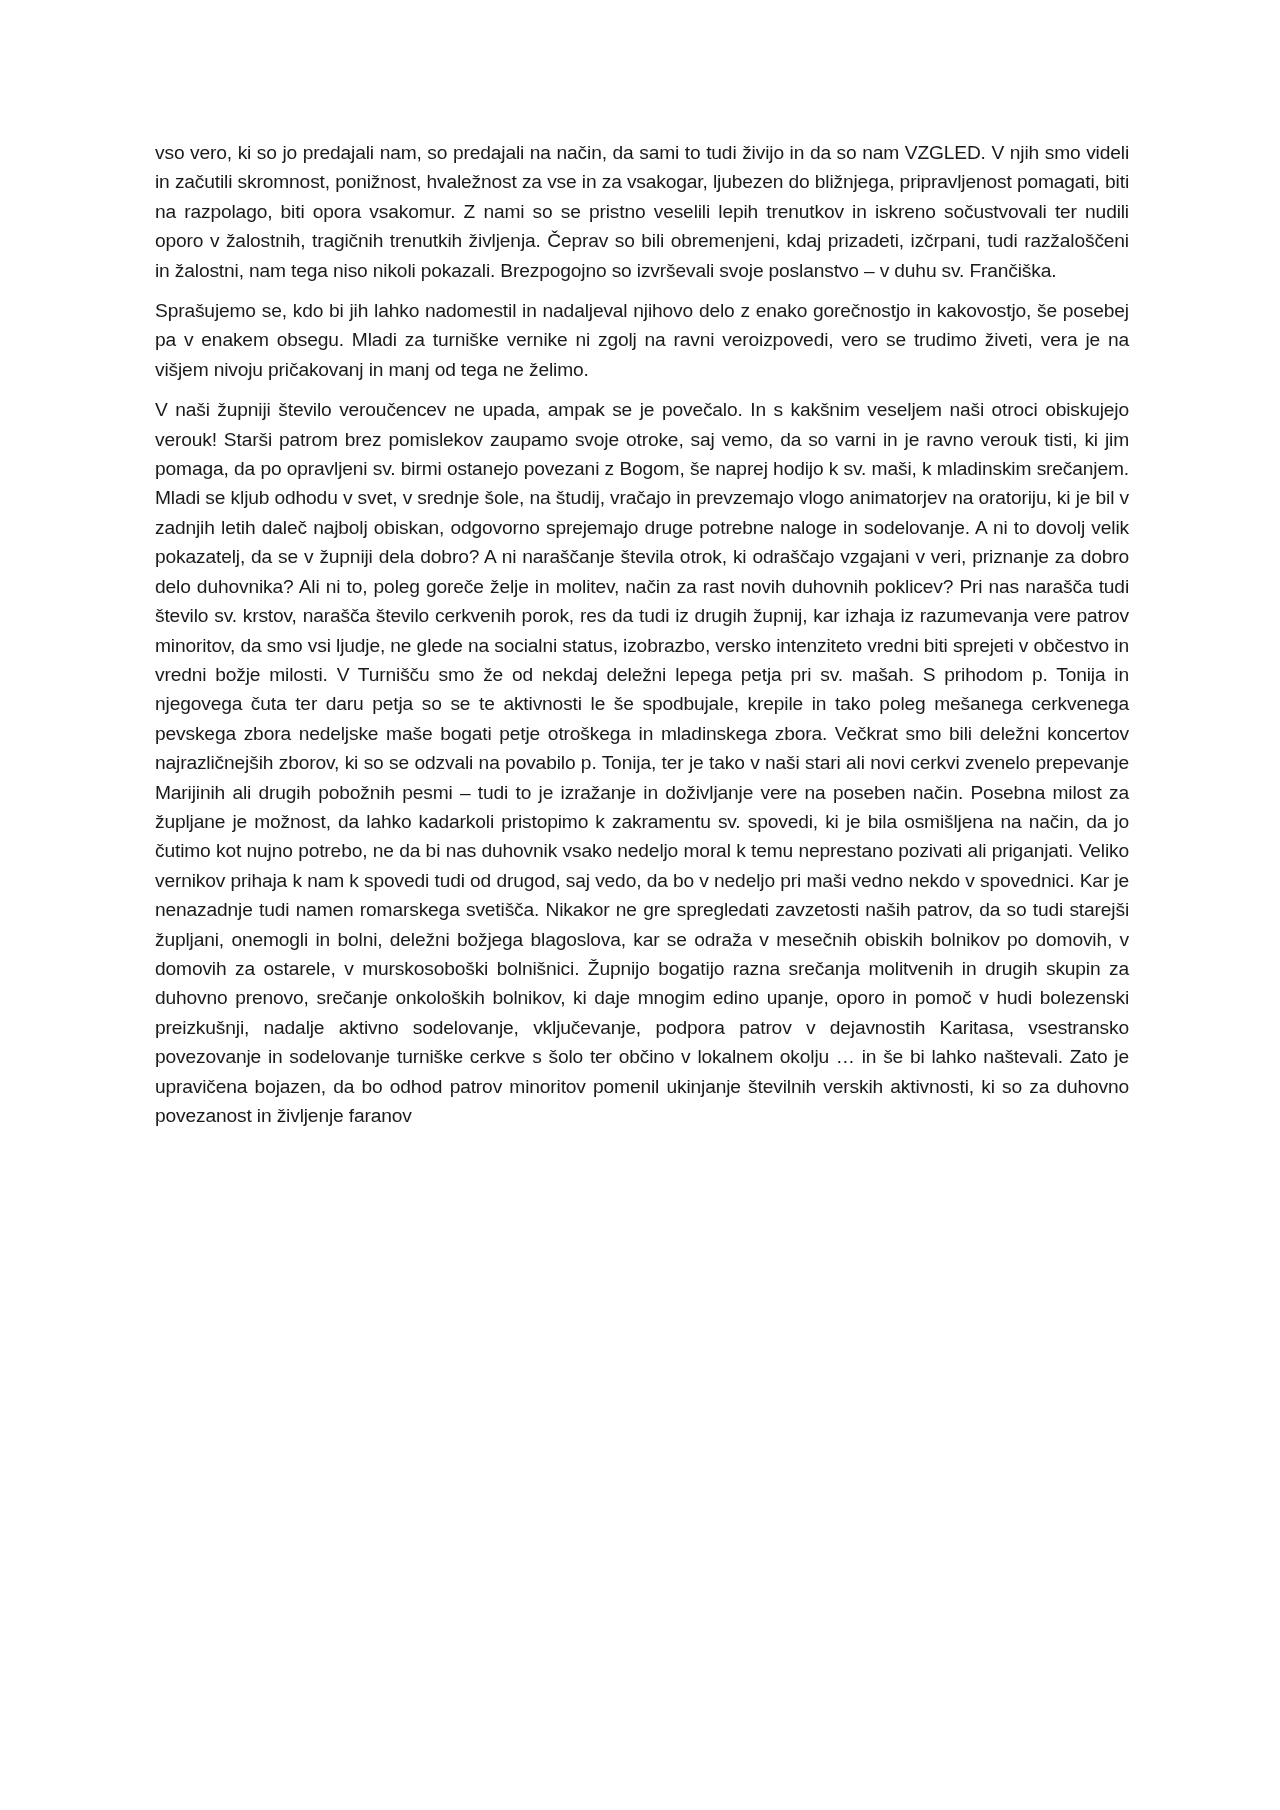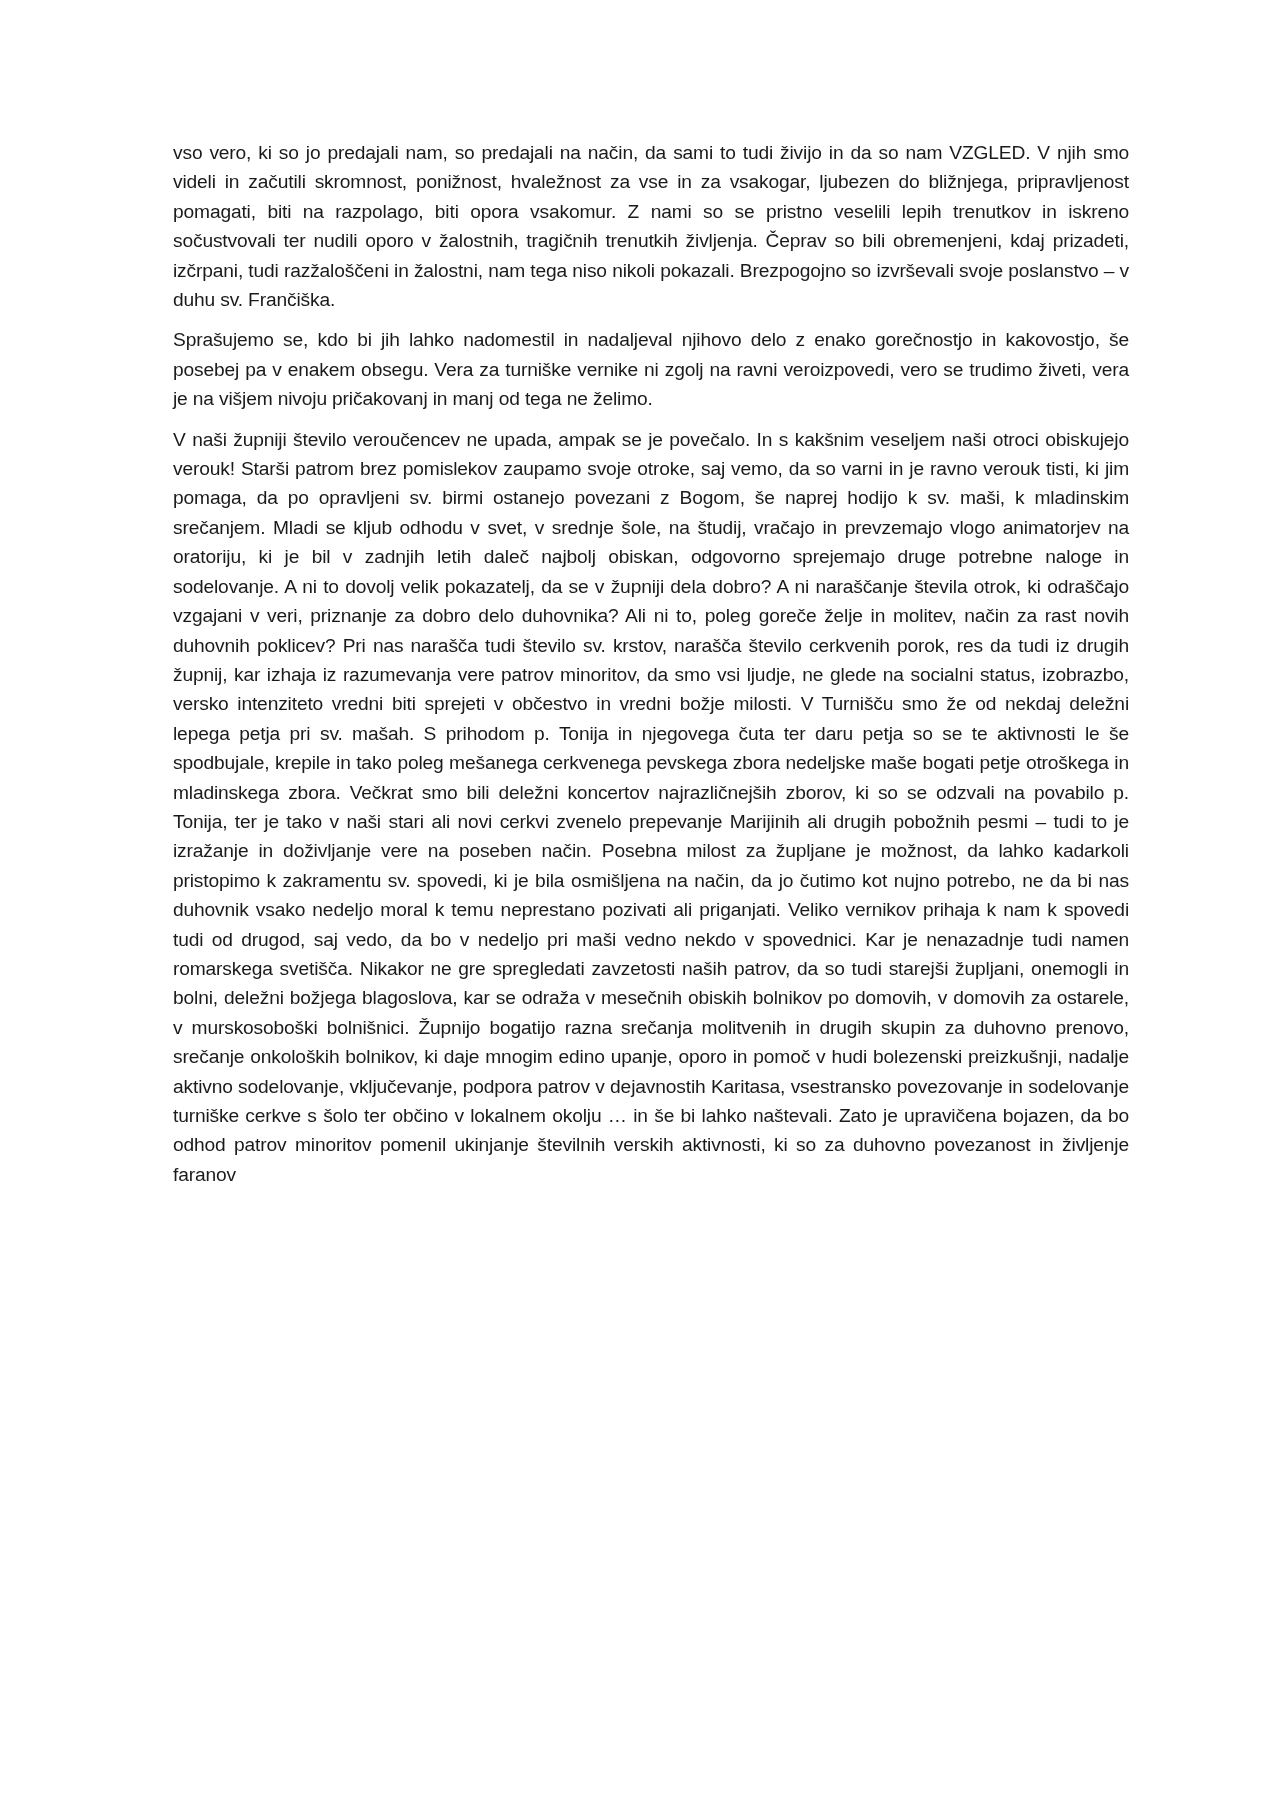--- a/index.html
+++ b/index.html
@@ -17,26 +17,26 @@
       position: absolute;
       left: 155px;
       top: 138px;
       width: 974px;
       color: #1a1a1a;
       font-family: "Liberation Sans", "DejaVu Sans", sans-serif;
       font-size: 19.2px;
       line-height: 29.4px;
     }
     .para {
-      margin: 0 0 11px 18px;
+      margin: 0 0 11px 0;
       text-align: justify;
       letter-spacing: -0.15px;
       word-spacing: 0px;
     }
   </style>
 </head>
 <body>
 
 <div class="page">
   <p class="para">vso vero, ki so jo predajali nam, so predajali na način, da sami to tudi živijo in da so nam VZGLED. V njih smo videli in začutili skromnost, ponižnost, hvaležnost za vse in za vsakogar, ljubezen do bližnjega, pripravljenost pomagati, biti na razpolago, biti opora vsakomur. Z nami so se pristno veselili lepih trenutkov in iskreno sočustvovali ter nudili oporo v žalostnih, tragičnih trenutkih življenja. Čeprav so bili obremenjeni, kdaj prizadeti, izčrpani, tudi razžaloščeni in žalostni, nam tega niso nikoli pokazali. Brezpogojno so izvrševali svoje poslanstvo – v duhu sv. Frančiška.</p>
-  <p class="para">Sprašujemo se, kdo bi jih lahko nadomestil in nadaljeval njihovo delo z enako gorečnostjo in kakovostjo, še posebej pa v enakem obsegu. Vera za turniške vernike ni zgolj na ravni veroizpovedi, vero se trudimo živeti, vera je na višjem nivoju pričakovanj in manj od tega ne želimo.</p>
+  <p class="para">Sprašujemo se, kdo bi jih lahko nadomestil in nadaljeval njihovo delo z enako gorečnostjo in kakovostjo, še posebej pa v enakem obsegu. Mladi za turniške vernike ni zgolj na ravni veroizpovedi, vero se trudimo živeti, vera je na višjem nivoju pričakovanj in manj od tega ne želimo.</p>
   <p class="para">V naši župniji število veroučencev ne upada, ampak se je povečalo. In s kakšnim veseljem naši otroci obiskujejo verouk! Starši patrom brez pomislekov zaupamo svoje otroke, saj vemo, da so varni in je ravno verouk tisti, ki jim pomaga, da po opravljeni sv. birmi ostanejo povezani z Bogom, še naprej hodijo k sv. maši, k mladinskim srečanjem. Mladi se kljub odhodu v svet, v srednje šole, na študij, vračajo in prevzemajo vlogo animatorjev na oratoriju, ki je bil v zadnjih letih daleč najbolj obiskan, odgovorno sprejemajo druge potrebne naloge in sodelovanje. A ni to dovolj velik pokazatelj, da se v župniji dela dobro? A ni naraščanje števila otrok, ki odraščajo vzgajani v veri, priznanje za dobro delo duhovnika? Ali ni to, poleg goreče želje in molitev, način za rast novih duhovnih poklicev? Pri nas narašča tudi število sv. krstov, narašča število cerkvenih porok, res da tudi iz drugih župnij, kar izhaja iz razumevanja vere  patrov minoritov, da smo vsi ljudje, ne glede na socialni status, izobrazbo, versko intenziteto vredni biti sprejeti v občestvo in vredni božje milosti. V Turnišču smo že od nekdaj deležni lepega petja pri sv. mašah. S prihodom p. Tonija in njegovega čuta ter daru petja so se te aktivnosti le še spodbujale, krepile in tako poleg mešanega cerkvenega pevskega zbora nedeljske maše bogati petje otroškega in mladinskega zbora. Večkrat smo bili deležni koncertov najrazličnejših zborov, ki so se odzvali na povabilo p. Tonija, ter je tako v naši stari ali novi cerkvi zvenelo prepevanje Marijinih ali drugih pobožnih pesmi – tudi to je izražanje in doživljanje vere na poseben način. Posebna milost za župljane je možnost, da lahko kadarkoli pristopimo k zakramentu sv. spovedi, ki je bila osmišljena na način, da jo čutimo kot nujno potrebo, ne da bi nas duhovnik vsako nedeljo moral k temu neprestano pozivati ali priganjati. Veliko vernikov prihaja k nam k spovedi tudi od drugod, saj vedo, da bo v nedeljo pri maši vedno nekdo v spovednici. Kar je nenazadnje tudi namen romarskega svetišča. Nikakor ne gre spregledati zavzetosti naših patrov, da so tudi starejši župljani, onemogli in bolni, deležni božjega blagoslova, kar se odraža v mesečnih obiskih bolnikov po domovih, v domovih za ostarele, v murskosoboški bolnišnici. Župnijo bogatijo razna srečanja molitvenih in drugih skupin za duhovno prenovo, srečanje onkoloških bolnikov, ki daje mnogim edino upanje, oporo in pomoč v hudi bolezenski preizkušnji, nadalje aktivno sodelovanje, vključevanje, podpora patrov v dejavnostih Karitasa, vsestransko povezovanje in sodelovanje turniške cerkve s šolo ter občino v lokalnem okolju … in še bi lahko naštevali. Zato je upravičena bojazen, da bo odhod patrov minoritov pomenil ukinjanje številnih verskih aktivnosti, ki so za duhovno povezanost in življenje faranov</p>
 </div>
 
 </body></html>

